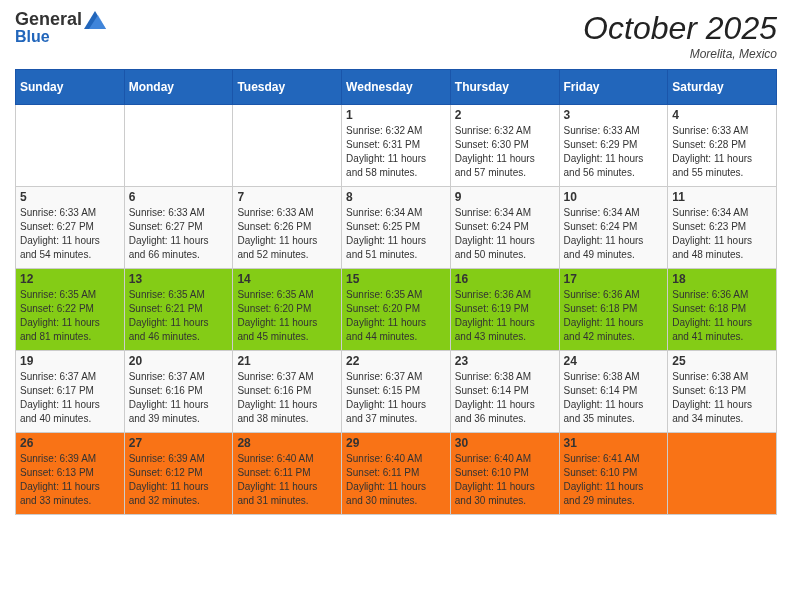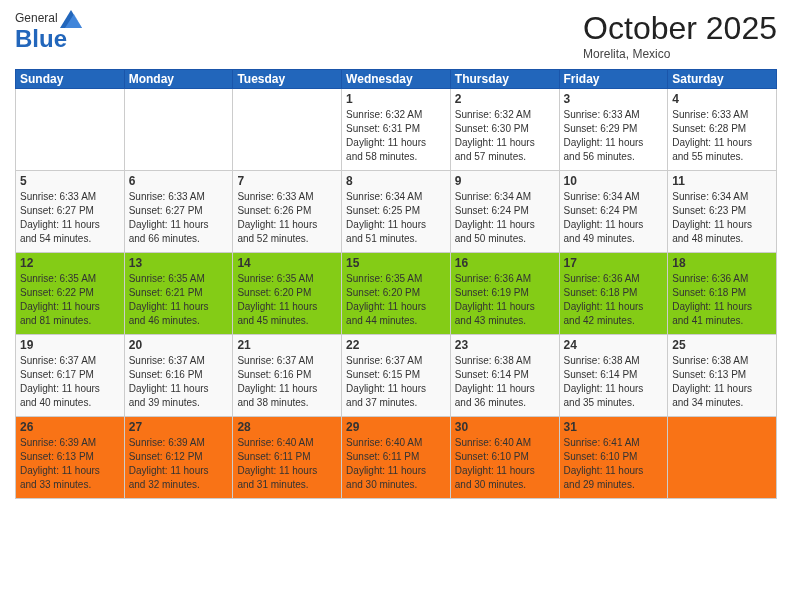--- a/index.html
+++ b/index.html
@@ -20,41 +20,43 @@
       justify-content: space-between;
       align-items: flex-start;
       margin-bottom: 8px;
     }
     .logo {
       display: flex;
       align-items: center;
       gap: 4px;
     }
     .title-block {
+      text-align: right;
+      font-style: italic;
     }
     .month-title {
       font-size: 32px;
       font-weight: normal;
       color: #222;
     }
     .location-title {
       font-size: 12px;
       color: #444;
     }
     .calendar {
       width: 100%;
       border-collapse: collapse;
       border: 1px solid #ccc;
     }
     .calendar th {
       background: #2266bb;
       color: #fff;
       font-size: 12px;
       font-weight: bold;
-      padding: 2px 4px;
+      padding: 10px 4px;
       border: 1px solid #1a55aa;
       text-align: left;
     }
     .calendar td {
       vertical-align: top;
       border: 1px solid #ccc;
       padding: 3px 4px;
       width: calc(100% / 7);
       height: 82px;
       font-size: 10px;
@@ -85,27 +87,27 @@
     .row-5 td { background: #f97316; }
   </style>
 </head>
 <body>
 
 <div class="page">
   <div class="header">
     <div class="logo">
       <div style="display:flex;flex-direction:column;line-height:1.1">
         <div style="display:flex;align-items:center;gap:2px">
-          <span style="font-size:12px;font-weight:normal;color:#333;">General</span>
+          <span style="font-size:18px;font-weight:bold;color:#333;">General</span>
           <svg width="22" height="18" viewBox="0 0 22 18">
             <polygon points="0,18 11,0 22,18" fill="#2266bb"></polygon>
             <polygon points="5,18 14,4 22,18" fill="#5599ee" opacity="0.6"></polygon>
           </svg>
         </div>
-        <span style="font-size:24px;font-weight:bold;color:#2266bb;margin-top:-2px;">Blue</span>
+        <span style="font-size:16px;font-weight:bold;color:#2266bb;margin-top:-2px;">Blue</span>
       </div>
     </div>
     <div class="title-block">
       <div class="month-title">October 2025</div>
       <div class="location-title">Morelita, Mexico</div>
     </div>
   </div>
 
   <table class="calendar">
     <thead>

